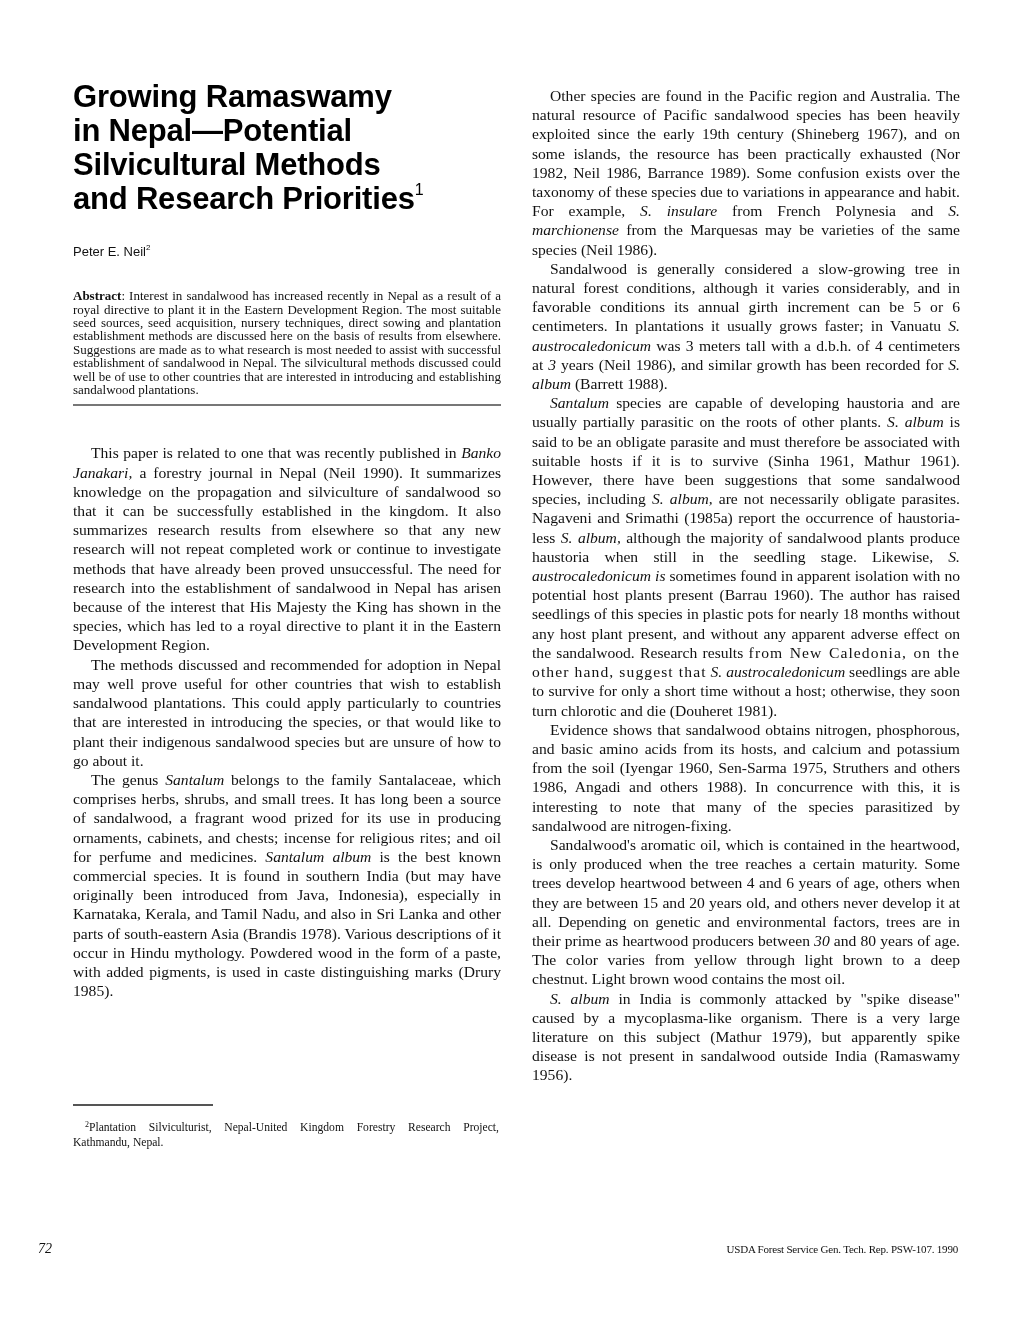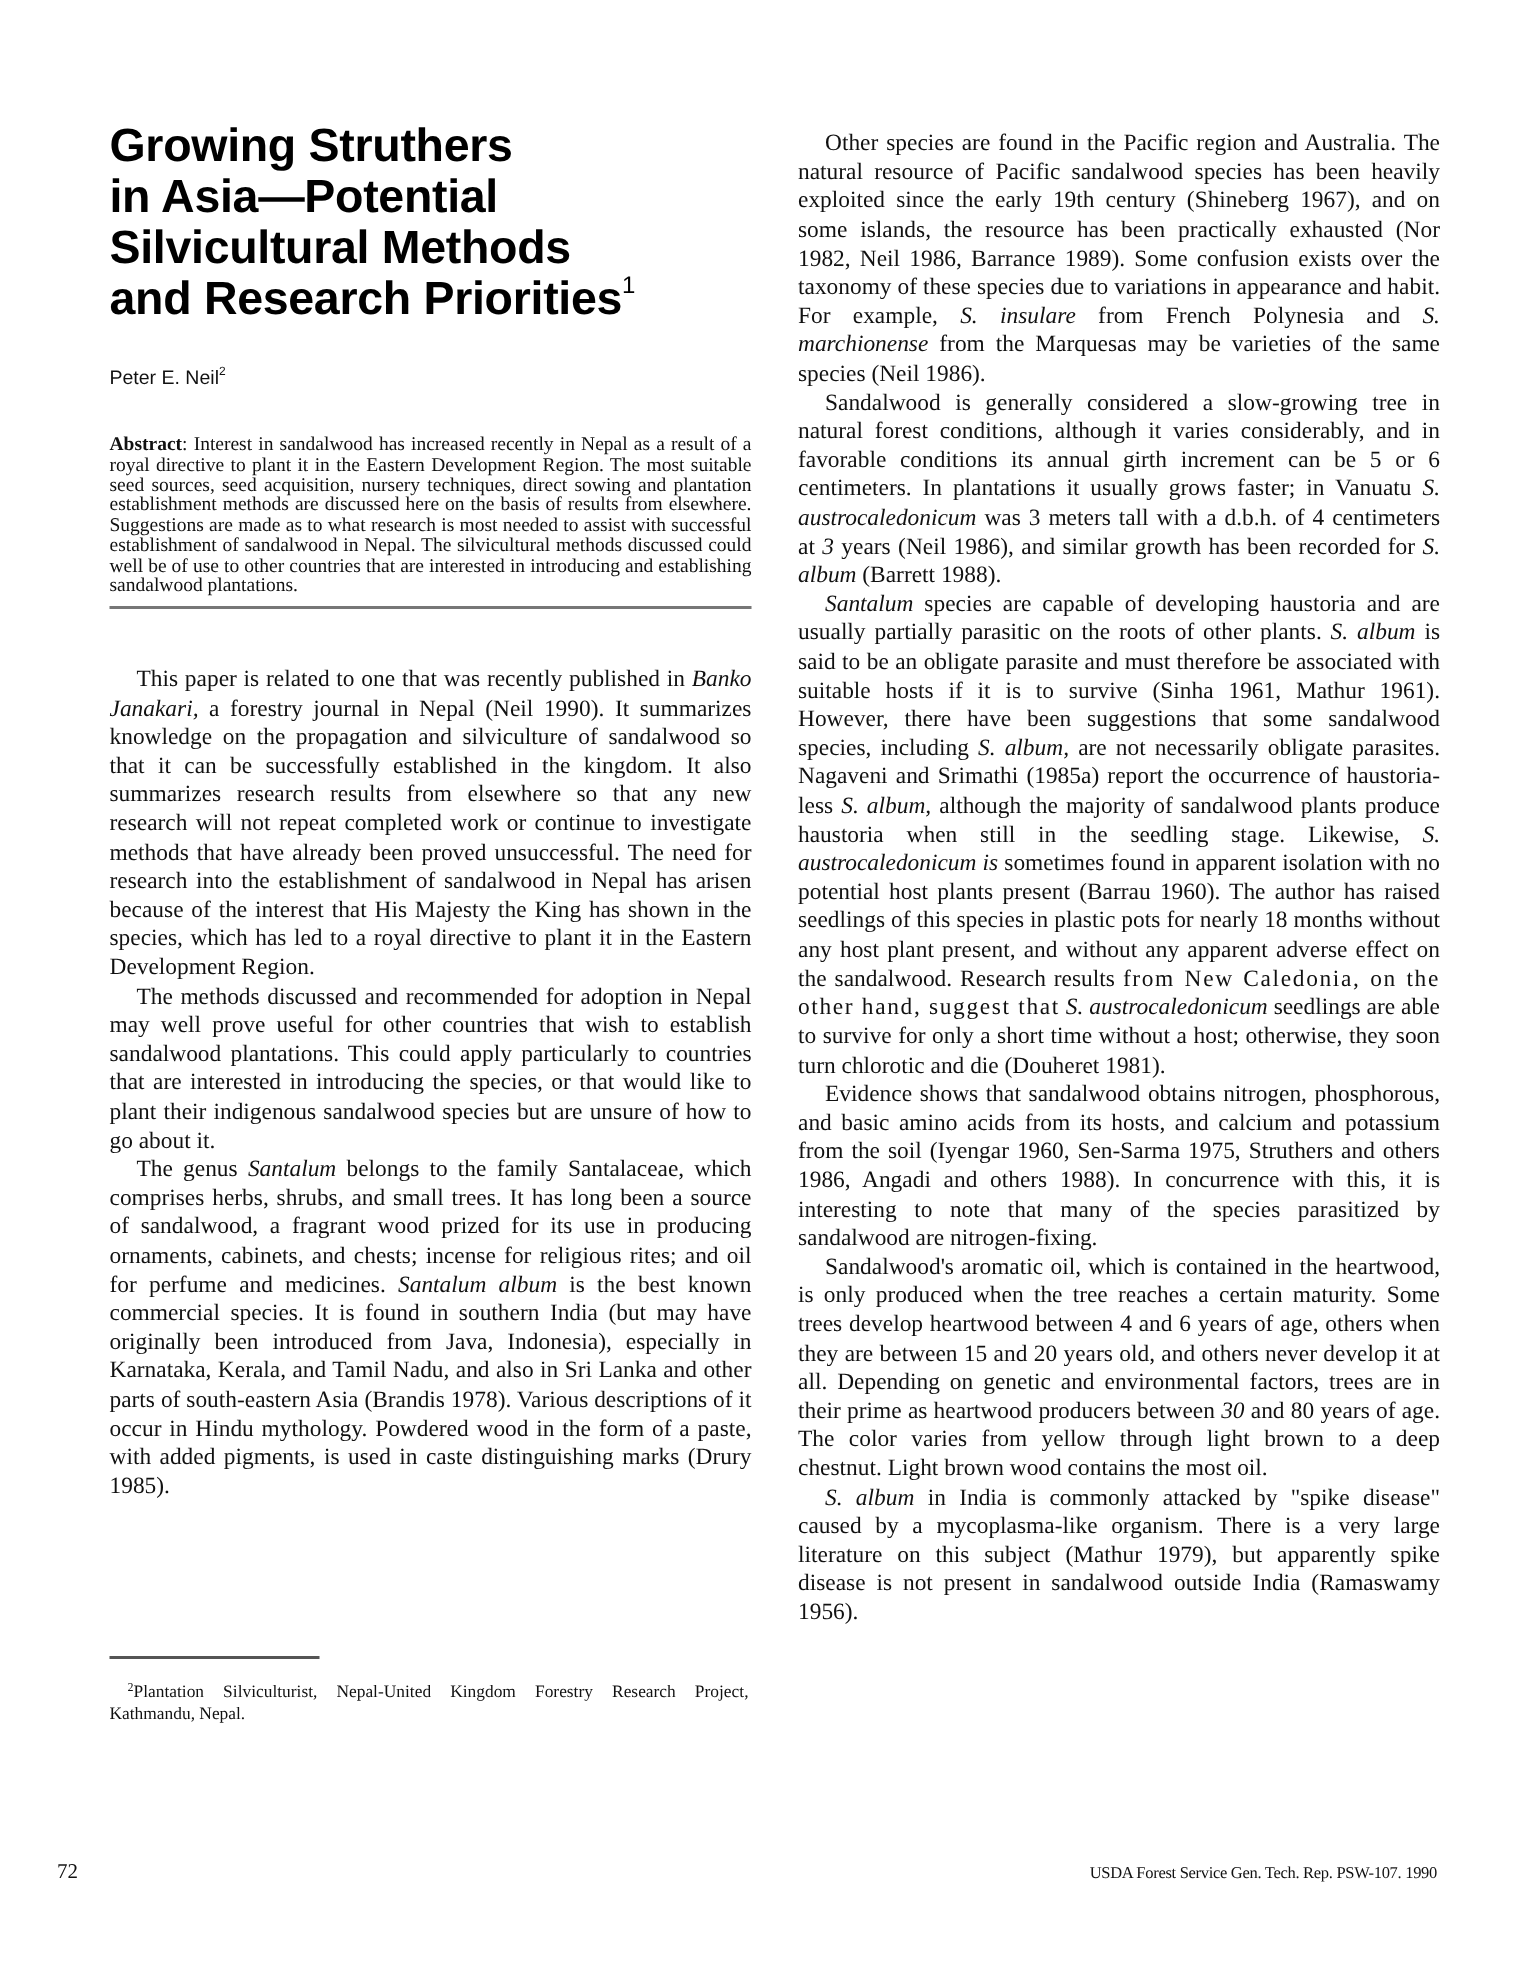--- a/index.html
+++ b/index.html
@@ -14,32 +14,32 @@
   .abstract { font-size: 13px; line-height: 13.4px; margin-top: 28px; }
   .abstract b { font-weight: bold; }
   .rule-thick { height: 2px; background: #777; margin-top: 8px; }
   p { margin: 0; text-indent: 18px; }
   .body-start { margin-top: 37px; }
   .section-head { font-weight: bold; font-size: 15px; margin-top: 19px; margin-bottom: 19px; text-indent: 0; }
   .fn-rule { position: absolute; left: 73px; top: 1104px; width: 140px; height: 1.5px; background: #555; }
   .footnotes { position: absolute; left: 73px; top: 1120px; width: 426px; font-family: "Liberation Serif", serif; font-size: 11.6px; line-height: 15.2px; text-align: justify; }
   .footnotes p { text-indent: 12px; }
   .footnotes sup { font-size: 8px; vertical-align: 4px; line-height: 0; }
-  .page-num { position: absolute; left: 38px; top: 1241px; font-family: "Liberation Serif", serif; font-size: 14px; }
+  .page-num { position: absolute; left: 38px; top: 1241px; font-family: "Liberation Serif", serif; font-size: 14px; font-style: italic; }
   .running-foot { position: absolute; right: 62px; top: 1243px; font-family: "Liberation Serif", serif; font-size: 11px; letter-spacing: -0.2px; }
   i { font-style: italic; }
   .spaced { letter-spacing: 1.1px; }
 </style>
 </head>
 <body>
 
 <div class="col left">
   <h1 class="title">
-    <span>Growing Struthers</span><br>
-    <span>in Asia—Potential</span><br>
+    <span>Growing Ramaswamy</span><br>
+    <span>in Nepal—Potential</span><br>
     <span>Silvicultural Methods</span><br>
     <span>and Research Priorities</span><sup>1</sup>
   </h1>
   <div class="author">
     <span>Peter E. Neil</span><sup>2</sup>
   </div>
   <div class="abstract"><b>Abstract</b><span>: Interest in sandalwood has increased recently in Nepal as a result of a royal directive to plant it in the Eastern Development Region. The most suitable seed sources, seed acquisition, nursery techniques, direct sowing and plantation establishment methods are discussed here on the basis of results from elsewhere. Suggestions are made as to what research is most needed to assist with successful establishment of sandalwood in Nepal. The silvicultural methods discussed could well be of use to other countries that are interested in introducing and establishing sandalwood plantations.</span></div>
   <div class="rule-thick"></div>
 
   <div class="body-start">

